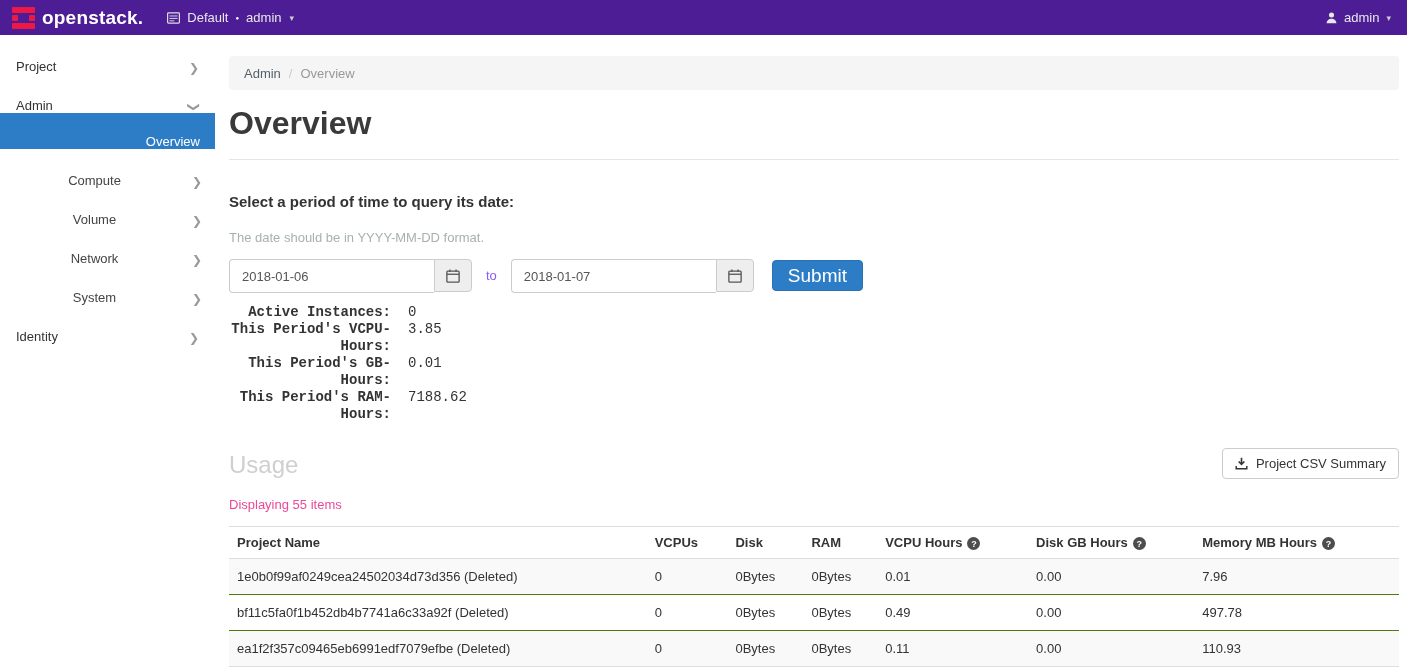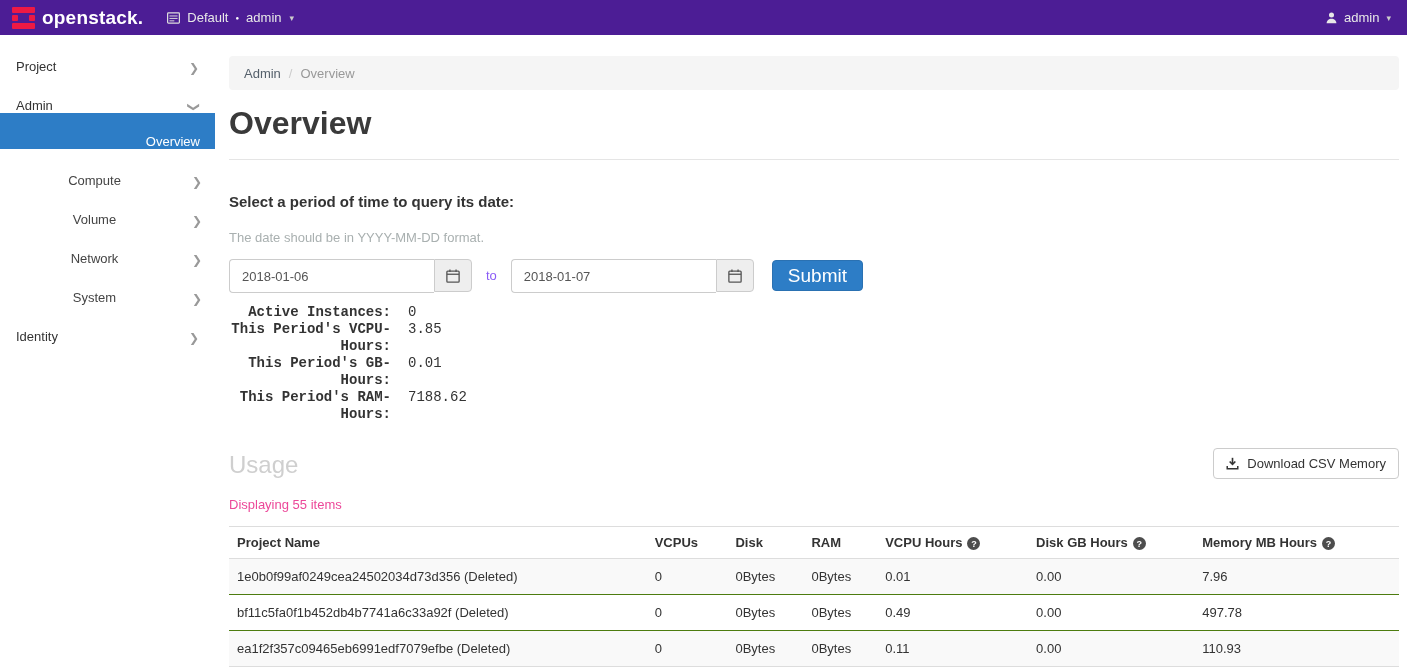--- a/index.html
+++ b/index.html
@@ -212,21 +212,21 @@
     </div>
 
   <div class="usage-header">
     <h2 class="usage-title">Usage</h2>
     <button class="csv-btn">
       <svg width="13" height="13" viewBox="0 0 16 16">
         <path d="M8 1v7" stroke="#333" stroke-width="2" fill="none"></path>
         <path d="M4.5 5.5 8 9l3.5-3.5" stroke="#333" stroke-width="2" fill="none"></path>
         <path d="M1.5 11v3.5h13V11" stroke="#333" stroke-width="1.8" fill="none"></path>
       </svg>
-      <span>Download CSV Memory</span>
+      <span>Project CSV Summary</span>
     </button>
   </div>
 
   <div class="items-count">Displaying 55 items</div>
 
   <table>
     <thead>
         <tr>
           <th><span>Project Name</span></th>
           <th><span>VCPUs</span></th>

